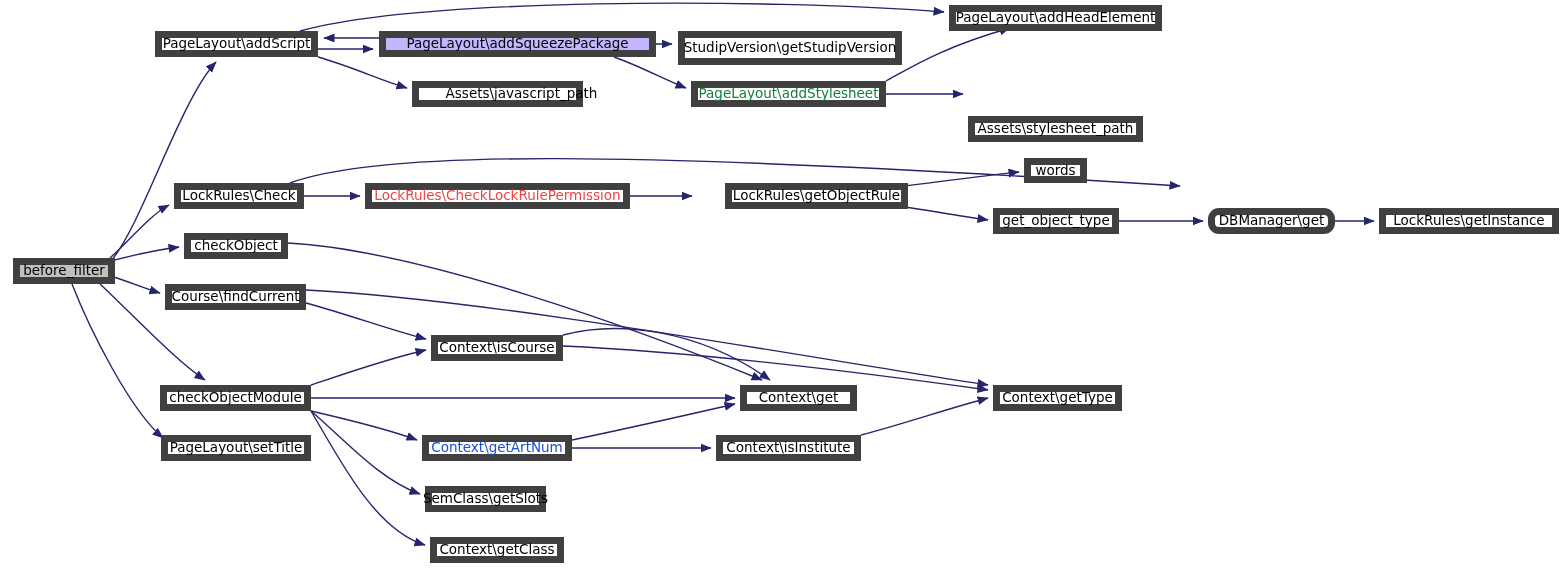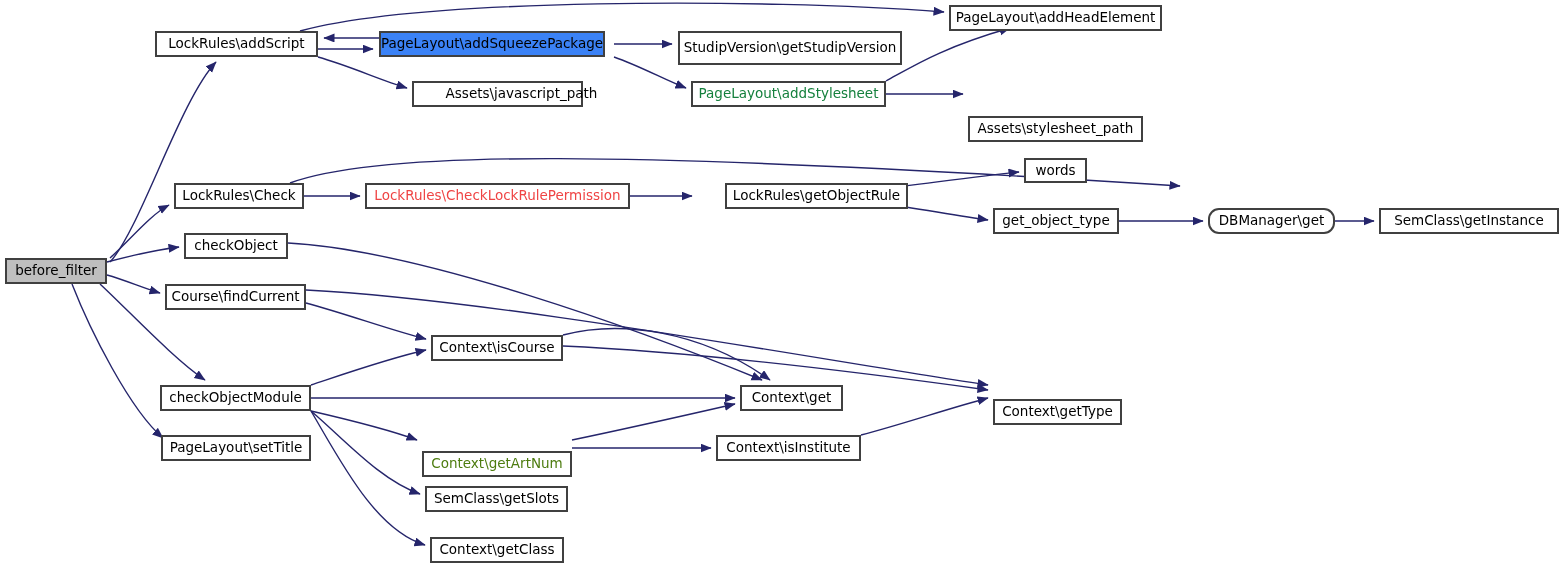--- a/index.html
+++ b/index.html
@@ -1,22 +1,22 @@
 <!DOCTYPE html>
 <html><head>
 <meta charset="utf-8">
 <style>
   html,body{margin:0;padding:0;background:#ffffff;}
   #canvas{position:relative;width:1565px;height:569px;background:#ffffff;
           font-family:"DejaVu Sans","Liberation Sans",sans-serif;overflow:hidden;}
   #edges{position:absolute;left:0;top:0;width:1565px;height:569px;}
-  .node{position:absolute;box-sizing:border-box;border:2px solid #0c4a6e;
+  .node{position:absolute;box-sizing:border-box;border:7px solid #0c4a6e;
         background:#ffffff;display:flex;align-items:center;justify-content:center;
         font-size:13.5px;color:#000000;white-space:nowrap;line-height:1;}
-  .node.highlight{background:#bfbfbf;border-color:#404040;}
+  .node.highlight{background:#bfbfbf;border-color:#404040;margin-left:8px;}
   .node .lbl{pointer-events:none;}
 </style>
 </head>
 <body>
 
 <div id="canvas">
   <svg id="edges" viewBox="0 0 1565 569" xmlns="http://www.w3.org/2000/svg">
     <defs>
       <marker id="arrow" markerWidth="9" markerHeight="9" refX="7.5" refY="3.2" orient="auto" markerUnits="strokeWidth">
         <path d="M0,0 L8,3.2 L0,6.4 z" fill="#25256b"></path>
@@ -57,23 +57,23 @@
         <path d="M 572,440 C 630,428 700,412 735,404" marker-end="url(#arrow)"></path>
         <path d="M 572,448 L 711,448" marker-end="url(#arrow)"></path>
         <path d="M 861,435 C 900,425 950,408 988,398" marker-end="url(#arrow)"></path>
       </g>
   </svg>
   <div id="node-layer">
       <div class="node highlight" style="left: 5px; top: 258px; width: 102px; height: 26px; background: rgb(191, 191, 191); border-color: rgb(64, 64, 64); color: rgb(0, 0, 0);">
         <span class="lbl">before_filter</span>
       </div>
       <div class="node" style="left: 155px; top: 31px; width: 163px; height: 26px; background: rgb(255, 255, 255); border-color: rgb(64, 64, 64); color: rgb(0, 0, 0);">
-        <span class="lbl">LockRules\addScript</span>
+        <span class="lbl">PageLayout\addScript</span>
       </div>
-      <div class="node" style="left: 379px; top: 31px; width: 226px; height: 26px; background: #3b82f6; border-color: rgb(64, 64, 64); color: rgb(0, 0, 0);">
+      <div class="node" style="left: 379px; top: 31px; width: 277px; height: 26px; background: #c4b5fd; border-color: rgb(64, 64, 64); color: rgb(0, 0, 0);">
         <span class="lbl">PageLayout\addSqueezePackage</span>
       </div>
       <div class="node" style="left: 678px; top: 31px; width: 224px; height: 34px; background: rgb(255, 255, 255); border-color: rgb(64, 64, 64); color: rgb(0, 0, 0);">
         <span class="lbl">StudipVersion\getStudipVersion</span>
       </div>
       <div class="node" style="left: 949px; top: 5px; width: 213px; height: 26px; background: rgb(255, 255, 255); border-color: rgb(64, 64, 64); color: rgb(0, 0, 0);">
         <span class="lbl">PageLayout\addHeadElement</span>
       </div>
       <div class="node" style="left: 412px; top: 81px; width: 171px; height: 26px; background: rgb(255, 255, 255); border-color: rgb(64, 64, 64); color: rgb(0, 0, 0); padding-left: 48px;">
         <span class="lbl">Assets\javascript_path</span>
@@ -96,49 +96,49 @@
       <div class="node" style="left: 1024px; top: 158px; width: 63px; height: 25px; background: rgb(255, 255, 255); border-color: rgb(64, 64, 64); color: rgb(0, 0, 0);">
         <span class="lbl">words</span>
       </div>
       <div class="node" style="left: 993px; top: 208px; width: 126px; height: 26px; background: rgb(255, 255, 255); border-color: rgb(64, 64, 64); color: rgb(0, 0, 0);">
         <span class="lbl">get_object_type</span>
       </div>
       <div class="node" style="left: 1208px; top: 208px; width: 127px; height: 26px; background: rgb(255, 255, 255); border-color: rgb(64, 64, 64); color: rgb(0, 0, 0); border-radius: 11px;">
         <span class="lbl">DBManager\get</span>
       </div>
       <div class="node" style="left: 1379px; top: 208px; width: 180px; height: 26px; background: rgb(255, 255, 255); border-color: rgb(64, 64, 64); color: rgb(0, 0, 0);">
-        <span class="lbl">SemClass\getInstance</span>
+        <span class="lbl">LockRules\getInstance</span>
       </div>
       <div class="node" style="left: 184px; top: 233px; width: 104px; height: 26px; background: rgb(255, 255, 255); border-color: rgb(64, 64, 64); color: rgb(0, 0, 0);">
         <span class="lbl">checkObject</span>
       </div>
       <div class="node" style="left: 165px; top: 284px; width: 141px; height: 26px; background: rgb(255, 255, 255); border-color: rgb(64, 64, 64); color: rgb(0, 0, 0);">
         <span class="lbl">Course\findCurrent</span>
       </div>
       <div class="node" style="left: 431px; top: 335px; width: 132px; height: 26px; background: rgb(255, 255, 255); border-color: rgb(64, 64, 64); color: rgb(0, 0, 0);">
         <span class="lbl">Context\isCourse</span>
       </div>
       <div class="node" style="left: 160px; top: 385px; width: 151px; height: 26px; background: rgb(255, 255, 255); border-color: rgb(64, 64, 64); color: rgb(0, 0, 0);">
         <span class="lbl">checkObjectModule</span>
       </div>
-      <div class="node" style="left: 740px; top: 385px; width: 103px; height: 26px; background: rgb(255, 255, 255); border-color: rgb(64, 64, 64); color: rgb(0, 0, 0);">
+      <div class="node" style="left: 740px; top: 385px; width: 117px; height: 26px; background: rgb(255, 255, 255); border-color: rgb(64, 64, 64); color: rgb(0, 0, 0);">
         <span class="lbl">Context\get</span>
       </div>
-      <div class="node" style="left: 993px; top: 385px; width: 129px; height: 26px; background: rgb(255, 255, 255); border-color: rgb(64, 64, 64); color: rgb(0, 0, 0); margin-top: 14px;">
+      <div class="node" style="left: 993px; top: 385px; width: 129px; height: 26px; background: rgb(255, 255, 255); border-color: rgb(64, 64, 64); color: rgb(0, 0, 0);">
         <span class="lbl">Context\getType</span>
       </div>
       <div class="node" style="left: 161px; top: 435px; width: 150px; height: 26px; background: rgb(255, 255, 255); border-color: rgb(64, 64, 64); color: rgb(0, 0, 0);">
         <span class="lbl">PageLayout\setTitle</span>
       </div>
-      <div class="node" style="left: 422px; top: 435px; width: 150px; height: 26px; background: rgb(255, 255, 255); border-color: rgb(64, 64, 64); color: #4d7c0f; margin-top: 16px;">
+      <div class="node" style="left: 422px; top: 435px; width: 150px; height: 26px; background: rgb(255, 255, 255); border-color: rgb(64, 64, 64); color: #1d4ed8;">
         <span class="lbl">Context\getArtNum</span>
       </div>
       <div class="node" style="left: 716px; top: 435px; width: 145px; height: 26px; background: rgb(255, 255, 255); border-color: rgb(64, 64, 64); color: rgb(0, 0, 0);">
         <span class="lbl">Context\isInstitute</span>
       </div>
-      <div class="node" style="left: 425px; top: 486px; width: 143px; height: 26px; background: rgb(255, 255, 255); border-color: rgb(64, 64, 64); color: rgb(0, 0, 0);">
+      <div class="node" style="left: 425px; top: 486px; width: 121px; height: 26px; background: rgb(255, 255, 255); border-color: rgb(64, 64, 64); color: rgb(0, 0, 0);">
         <span class="lbl">SemClass\getSlots</span>
       </div>
       <div class="node" style="left: 430px; top: 537px; width: 134px; height: 26px; background: rgb(255, 255, 255); border-color: rgb(64, 64, 64); color: rgb(0, 0, 0);">
         <span class="lbl">Context\getClass</span>
       </div>
     </div>
 </div>
 
 </body></html>

